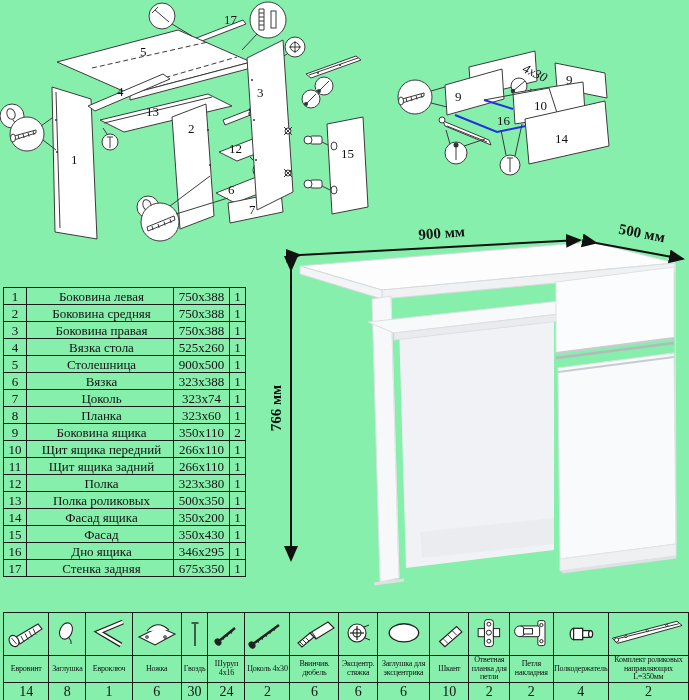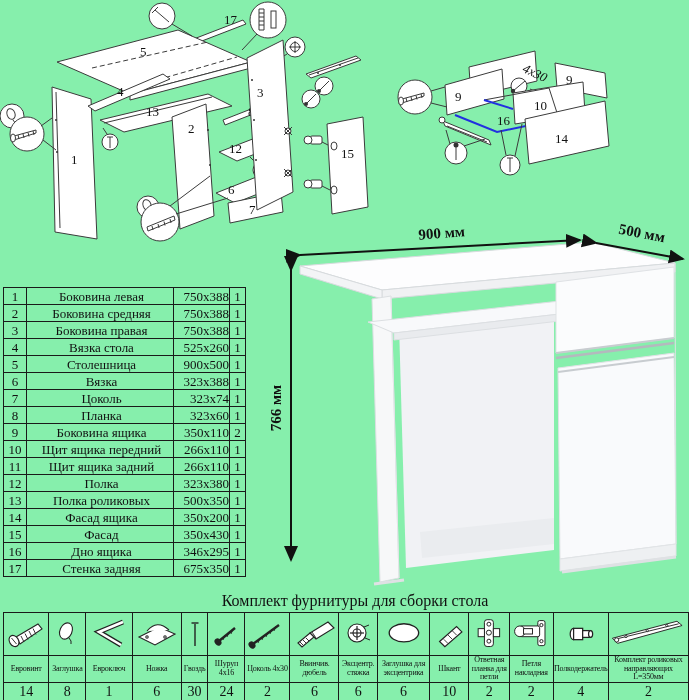--- a/index.html
+++ b/index.html
@@ -13,21 +13,21 @@
   .partnum{font-size:13px;fill:#111;}
   .dline{stroke:#3b3b3b;stroke-width:1;fill:none;}
   .panel{fill:#ffffff;stroke:#3b3b3b;stroke-width:1;}
   .callout{fill:#ffffff;stroke:#3b3b3b;stroke-width:1;}
   .hl{stroke:#2230e0;stroke-width:2;fill:none;}
   
   .parts-table{position:absolute;left:3px;top:287px;border-collapse:collapse;}
   .parts-table td{border:1px solid #1a1a1a;height:16px;font-size:13px;line-height:1;padding:0;}
   .c-num{width:22px;text-align:center;}
   .c-name{width:143px;padding-left:3px !important;text-align:center;}
-  .c-size{width:55px;text-align:right;}
+  .c-size{width:55px;text-align:center;}
   .c-qty{width:15px;text-align:center;}
   
   .hw-title{position:absolute;left:60px;top:592px;width:590px;text-align:center;
             font-size:16px;}
   .hw-table{position:absolute;left:3px;top:612px;border-collapse:collapse;table-layout:fixed;}
   .hw-table td{border:1px solid #1a1a1a;padding:0;text-align:center;vertical-align:middle;overflow:hidden;}
   .hw-icon-cell{height:42px;}
   .hw-icon-cell svg{display:block;margin:0 auto;height:34px;}
   .hw-name{height:19px;font-size:8px;line-height:1.08;letter-spacing:-0.2px;}
   .hw-qty{height:18px;font-size:14px;}
@@ -429,21 +429,20 @@
         </tr>
       <tr>
           <td class="c-num">17</td>
           <td class="c-name">Стенка задняя</td>
           <td class="c-size">675x350</td>
           <td class="c-qty">1</td>
         </tr>
     </tbody>
   </table>
 
-  <div class="hw-title">Комплект фурнитуры для сборки стола</div>
 
   <table class="hw-table">
     <colgroup>
       <col style="width:46px">
         <col style="width:34px">
         <col style="width:49px">
         <col style="width:44px">
       <col style="width:30px">
         <col style="width:29px">
         <col style="width:32px">

